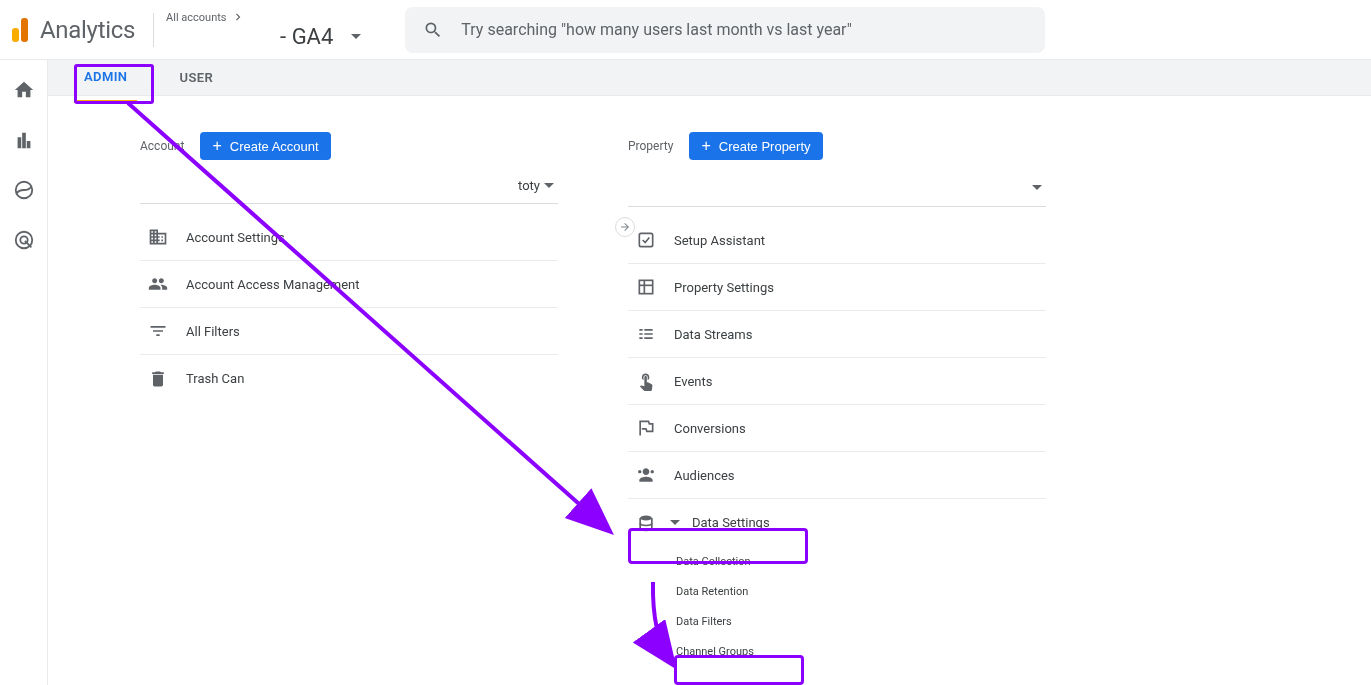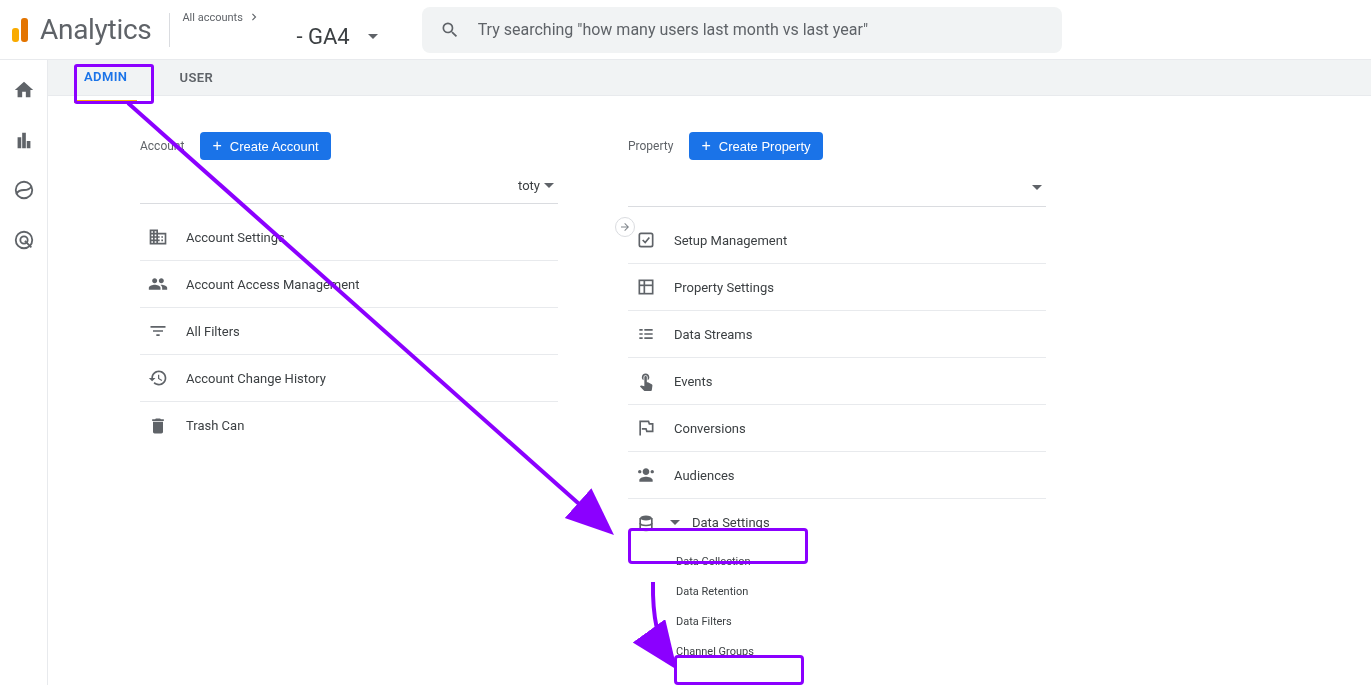--- a/index.html
+++ b/index.html
@@ -18,21 +18,21 @@
       align-items: center;
       height: 60px;
       border-bottom: 1px solid #e8eaed;
       padding-left: 12px;
       gap: 0;
     }
     .logo-wrap { display: flex; align-items: center; gap: 12px; padding-right: 18px;}
     .ga-logo { display: flex; align-items: flex-end; gap: 2px; }
     .bar-short { width: 7px; height: 14px; background: #f9ab00; border-radius: 3px; }
     .bar-tall { width: 7px; height: 24px; background: #e37400; border-radius: 3px; }
-    .app-name { font-size: 28px; color: #5f6368; font-weight: 400; letter-spacing: -0.3px; }
+    .app-name { font-size: 24px; color: #5f6368; font-weight: 400; letter-spacing: -0.3px; }
     .divider-v { width: 1px; height: 34px; background: #dadce0; margin-right: 12px; }
     .acct-selector { display: flex; flex-direction: column; align-items: flex-start; cursor: pointer; padding-right: 20px;}
     .acct-top { display:flex; align-items:center; gap:4px; font-size: 11px; color: #5f6368; text-align: center; }
     .acct-top svg { width: 14px; height: 14px; }
     .prop-name-row { display:flex; align-items:center; font-size: 22px; color: #3c4043; gap:14px; }
     .prop-name-row .hidden-box { display:inline-block; width: 100px; height: 20px; background: #fff;}
     .dd-tri { width:0;height:0;border-left:5px solid transparent;border-right:5px solid transparent;border-top:5px solid #5f6368; margin-left:4px;}
     .search-box {
       display: flex; align-items: center; background: #f1f3f4; border-radius: 8px;
       height: 46px; flex: none; width: 640px; margin-left: 24px; padding: 0 18px; gap: 18px;
@@ -211,28 +211,20 @@
           <span>Account Access Management</span>
         </div>
         <div class="list-item">
           <span class="li-icon">
               <svg viewBox="0 0 24 24">
                 <path d="M10 18h4v-2h-4v2zM3 6v2h18V6H3zm3 7h12v-2H6v2z"></path>
               </svg>
             </span>
           <span>All Filters</span>
         </div>
-        <div class="list-item">
-          <span class="li-icon">
-              <svg viewBox="0 0 24 24">
-                <path d="M13 3c-4.97 0-9 4.03-9 9H1l3.89 3.89.07.14L9 12H6c0-3.87 3.13-7 7-7s7 3.13 7 7-3.13 7-7 7c-1.93 0-3.68-.79-4.94-2.06l-1.42 1.42C8.27 19.99 10.51 21 13 21c4.97 0 9-4.03 9-9s-4.03-9-9-9zm-1 5v5l4.28 2.54.72-1.21-3.5-2.08V8H12z"></path>
-              </svg>
-            </span>
-          <span>Account Change History</span>
-        </div>
         <div class="list-item no-border">
           <span class="li-icon">
               <svg viewBox="0 0 24 24">
                 <path d="M6 19c0 1.1.9 2 2 2h8c1.1 0 2-.9 2-2V7H6v12zM19 4h-3.5l-1-1h-5l-1 1H5v2h14V4z"></path>
               </svg>
             </span>
           <span>Trash Can</span>
         </div>
       </div>
     </div>
@@ -255,21 +247,21 @@
         <span class="dd-tri"></span>
       </div>
       <div class="list">
         <div class="list-item">
           <span class="li-icon">
               <svg viewBox="0 0 24 24" fill="none" stroke="#5f6368" stroke-width="2">
                 <rect x="4" y="4" width="16" height="16" rx="2"></rect>
                 <path d="M8 12l3 3 5-6"></path>
               </svg>
             </span>
-          <span>Setup Management</span>
+          <span>Setup Assistant</span>
         </div>
         <div class="list-item">
           <span class="li-icon">
               <svg viewBox="0 0 24 24" fill="none" stroke="#5f6368" stroke-width="2">
                 <rect x="4" y="4" width="16" height="16"></rect>
                 <line x1="4" y1="10" x2="20" y2="10"></line>
                 <line x1="10" y1="4" x2="10" y2="20"></line>
               </svg>
             </span>
           <span>Property Settings</span>

